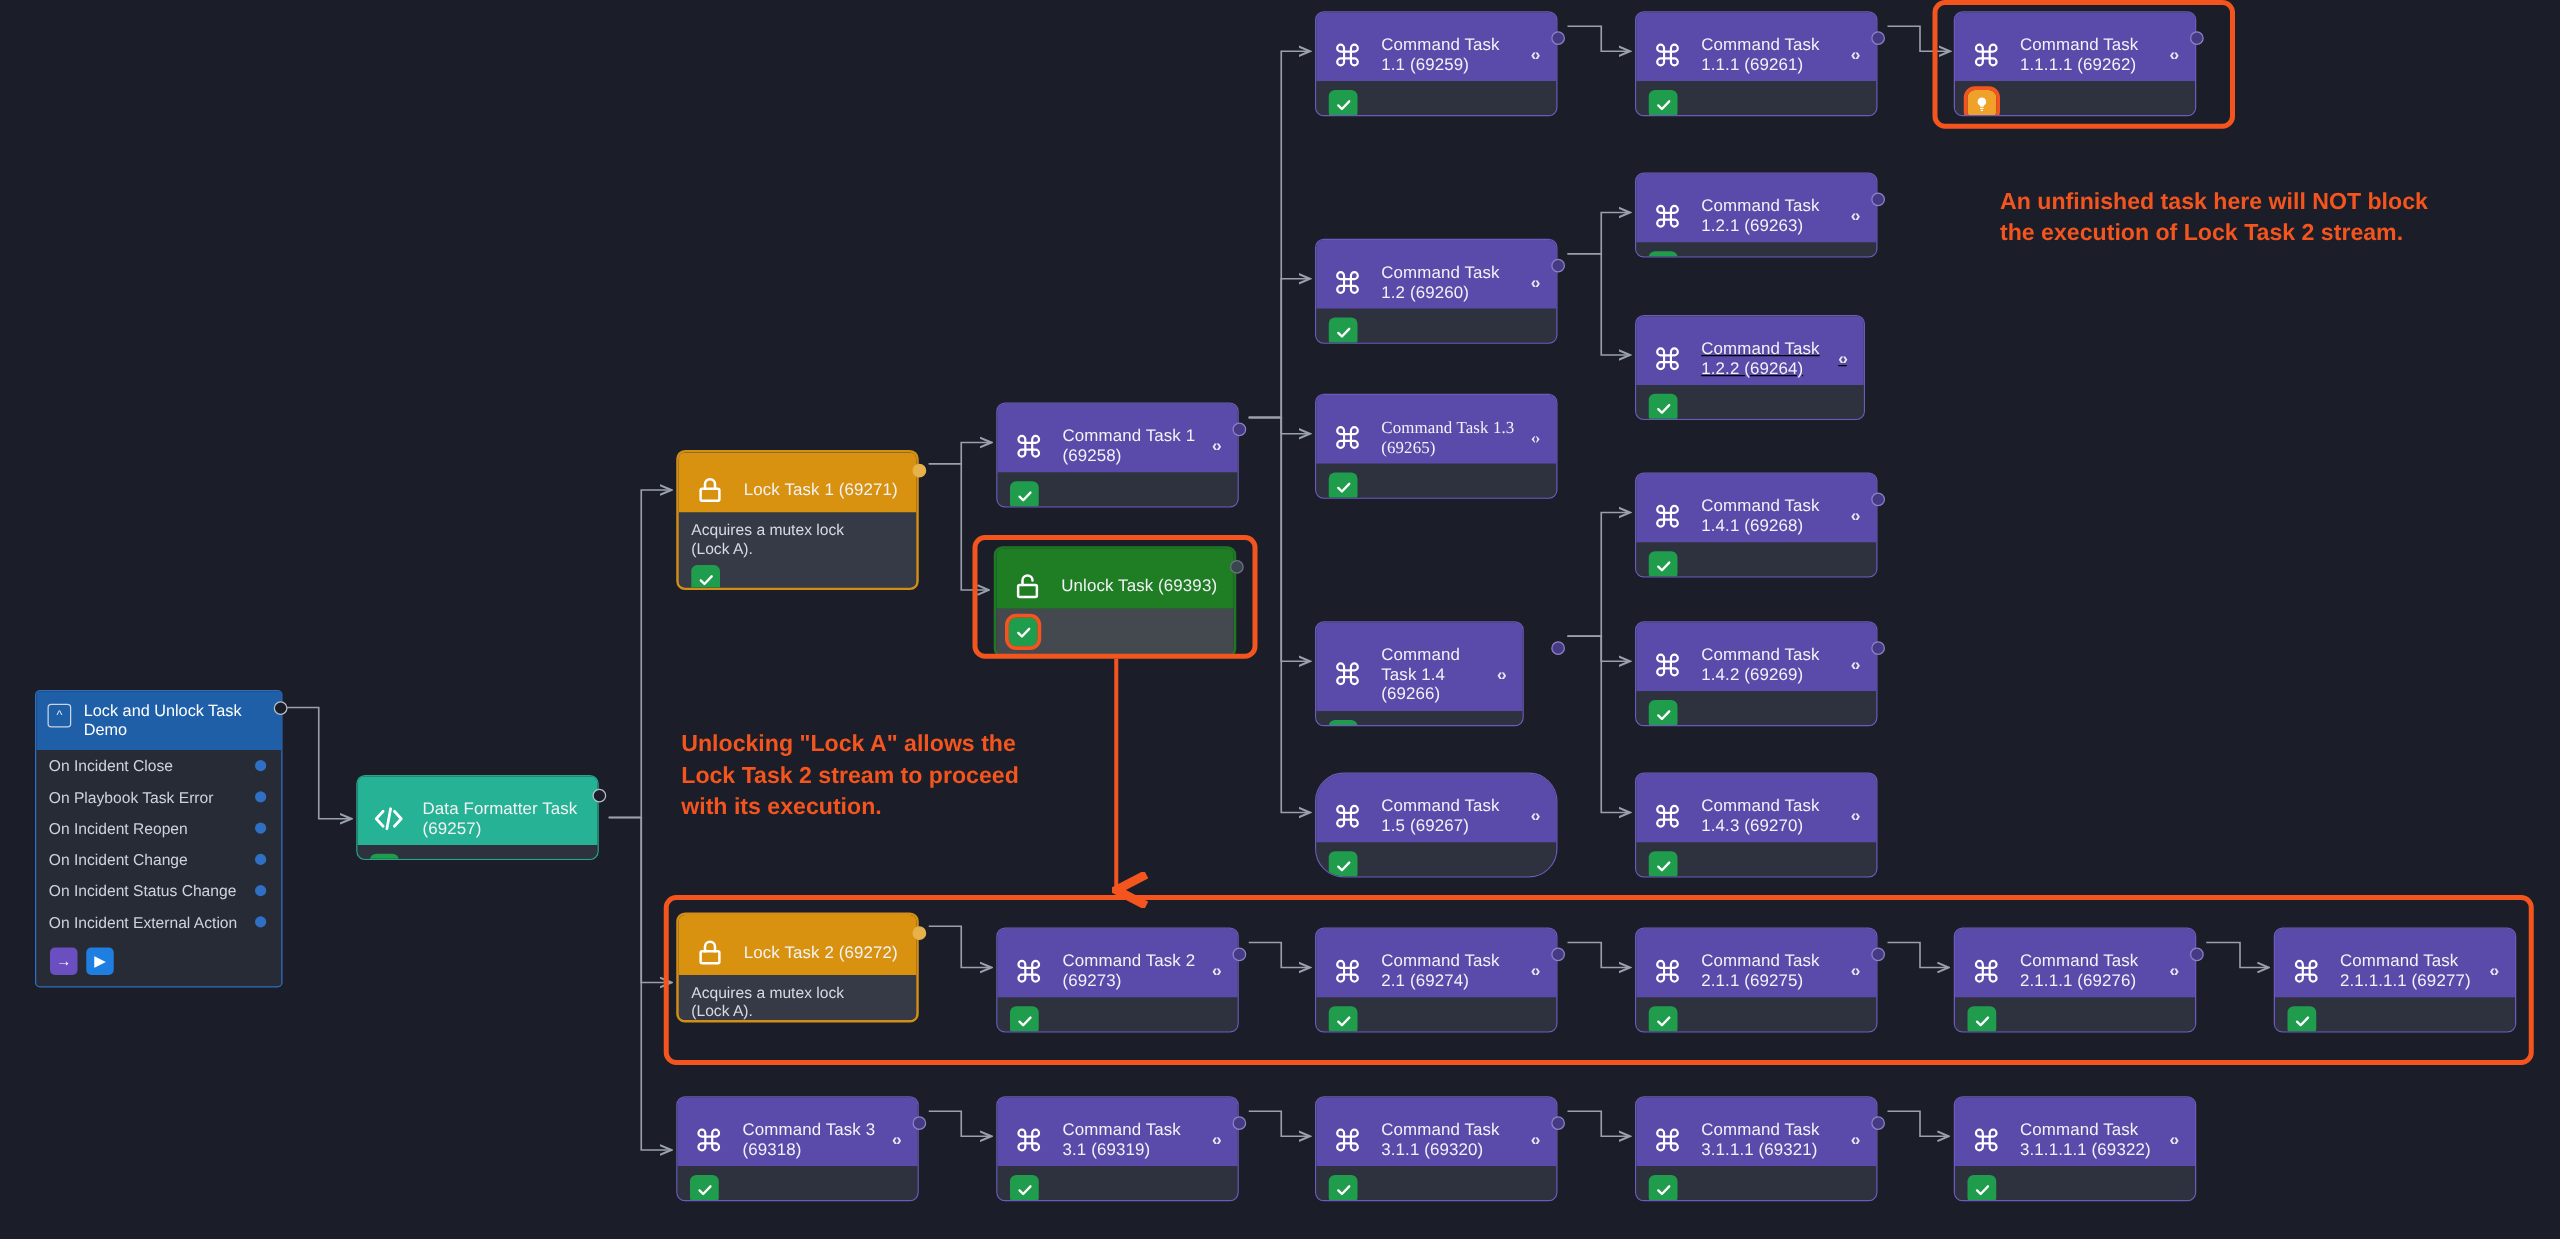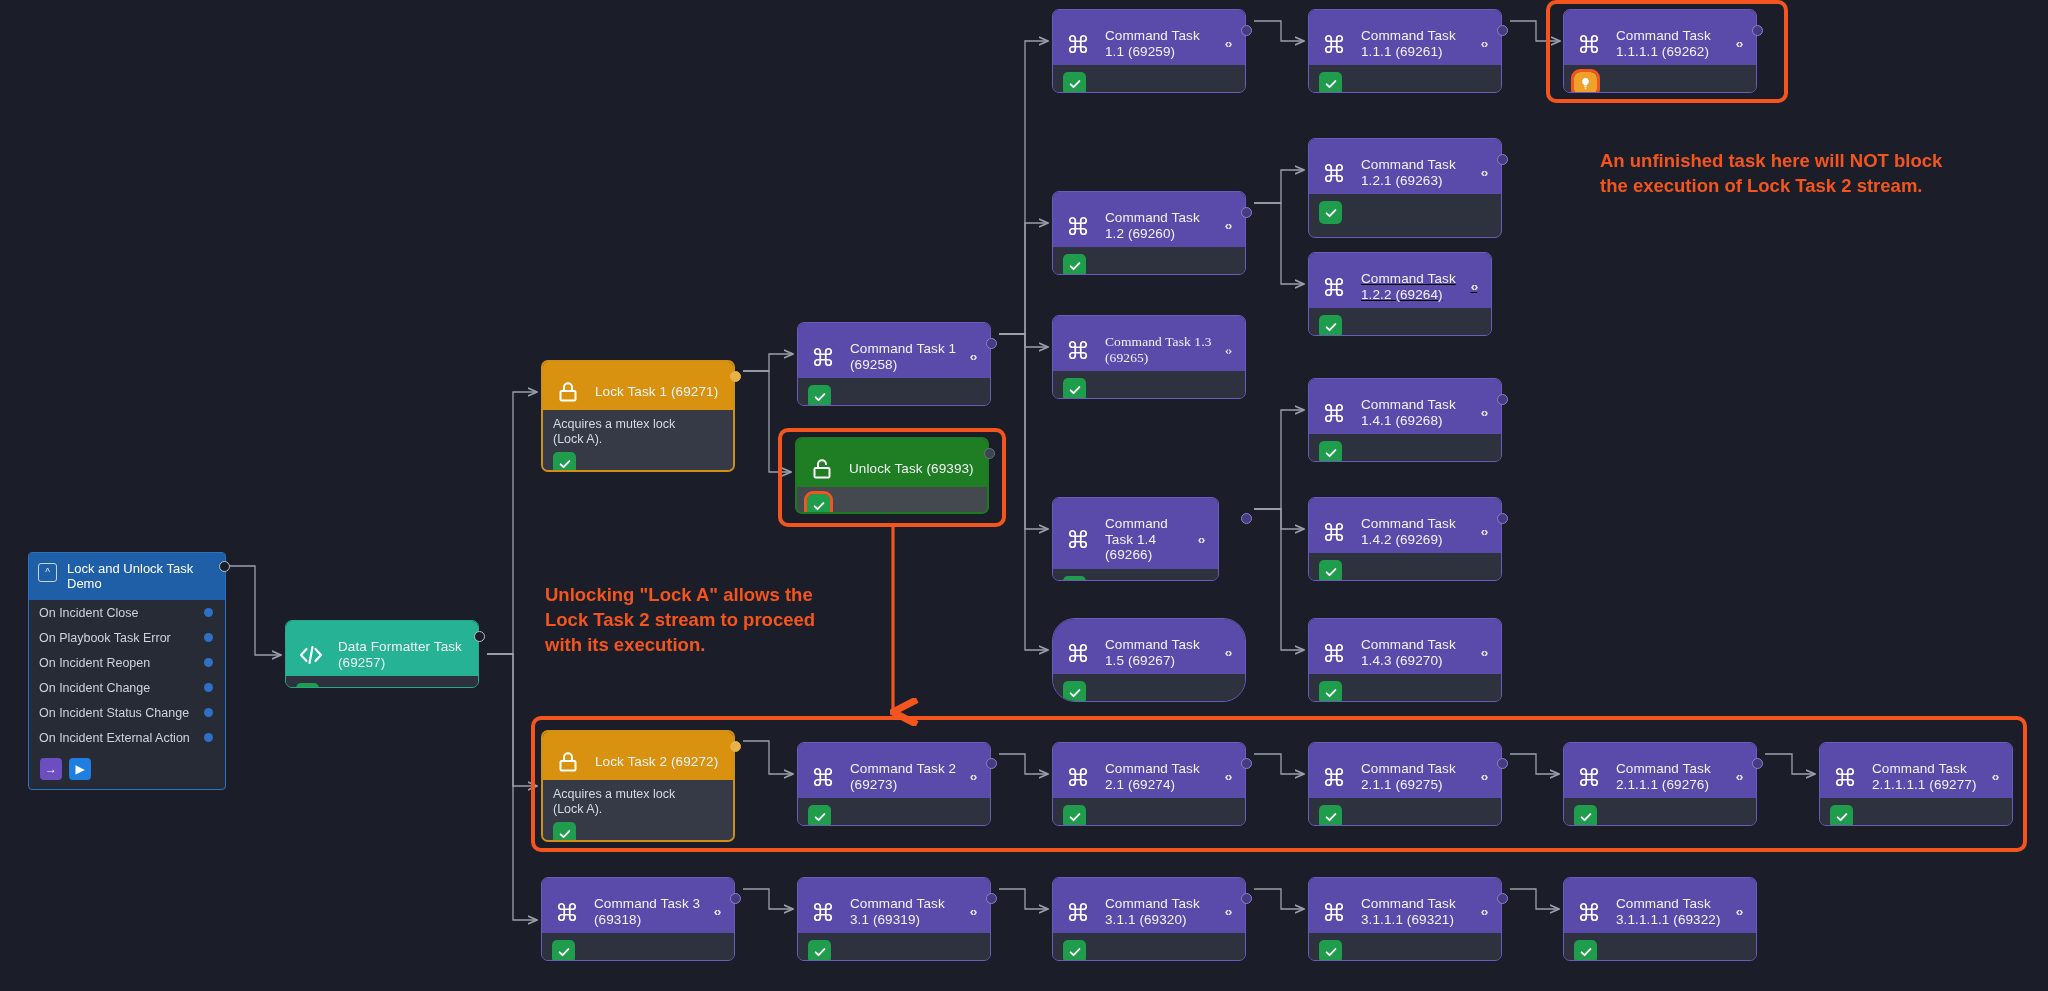--- a/index.html
+++ b/index.html
@@ -194,40 +194,40 @@
         <div class="body">
           <div class="desc">Acquires a mutex lock (Lock A).</div>
           <div class="badge ok">
             <svg width="14" height="14" viewBox="0 0 24 24" fill="none" stroke="#fff" stroke-width="3.2" stroke-linecap="round" stroke-linejoin="round">
               <path d="M4.5 12.5 9.5 17.5 19.5 7"></path>
             </svg>
           </div>
         </div>
       </div>
       <div class="port orange" style="left: 730px; top: 371px;"></div>
-      <div class="node unlock" style="left: 795px; top: 437px; width: 194px; height: 77px;">
+      <div class="node unlock" style="left: 795px; top: 437px; width: 194px; height: 89px;">
         <div class="hdr">
           <span class="nicon">
             <svg width="24" height="24" viewBox="0 0 24 24" fill="none" stroke="#fff" stroke-width="2" stroke-linecap="round" stroke-linejoin="round">
               <rect x="4.5" y="11" width="15" height="9.5" rx="1.2"></rect>
               <path d="M8 11V7.3a4 4 0 0 1 8 0"></path>
             </svg>
           </span>
           <span class="ttl">Unlock Task (69393)</span>
         </div>
         <div class="body">
           <div class="badge ok sel">
             <svg width="14" height="14" viewBox="0 0 24 24" fill="none" stroke="#fff" stroke-width="3.2" stroke-linecap="round" stroke-linejoin="round">
               <path d="M4.5 12.5 9.5 17.5 19.5 7"></path>
             </svg>
           </div>
         </div>
       </div>
       <div class="port green" style="left: 984px; top: 448px;"></div>
-      <div class="node lock" style="left: 541px; top: 730px; width: 194px; height: 112px;">
+      <div class="node lock" style="left: 541px; top: 730px; width: 194px; height: 88px;">
         <div class="hdr">
           <span class="nicon">
             <svg width="24" height="24" viewBox="0 0 24 24" fill="none" stroke="#fff" stroke-width="2" stroke-linecap="round" stroke-linejoin="round">
               <rect x="4.5" y="11" width="15" height="9.5" rx="1.2"></rect>
               <path d="M8 11V7.3a4 4 0 0 1 8 0V11"></path>
             </svg>
           </span>
           <span class="ttl">Lock Task 2 (69272)</span>
         </div>
         <div class="body">
@@ -364,21 +364,21 @@
         </div>
         <div class="body">
           <div class="badge ok">
             <svg width="14" height="14" viewBox="0 0 24 24" fill="none" stroke="#fff" stroke-width="3.2" stroke-linecap="round" stroke-linejoin="round">
               <path d="M4.5 12.5 9.5 17.5 19.5 7"></path>
             </svg>
           </div>
         </div>
       </div>
       <div class="port purple" style="left: 1497px; top: 25px;"></div>
-      <div class="node cmd" style="left: 1308px; top: 138px; width: 194px; height: 100px;">
+      <div class="node cmd" style="left: 1308px; top: 138px; width: 194px; height: 68px;">
         <div class="hdr">
           <span class="nicon">
             <svg width="22" height="22" viewBox="0 0 24 24" fill="none" stroke="#fff" stroke-width="1.9" stroke-linecap="round" stroke-linejoin="round">
               <path d="M9 6a3 3 0 1 0-3 3h12a3 3 0 1 0-3-3v12a3 3 0 1 0 3-3H6a3 3 0 1 0 3 3z"></path>
             </svg>
           </span>
           <span class="ttl">Command Task 1.2.1 (69263)</span>
           <span class="code">‹›</span>
         </div>
         <div class="body">

